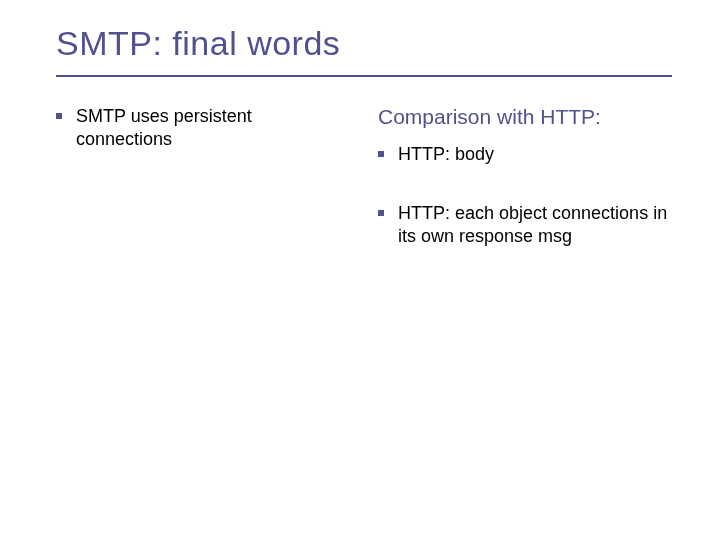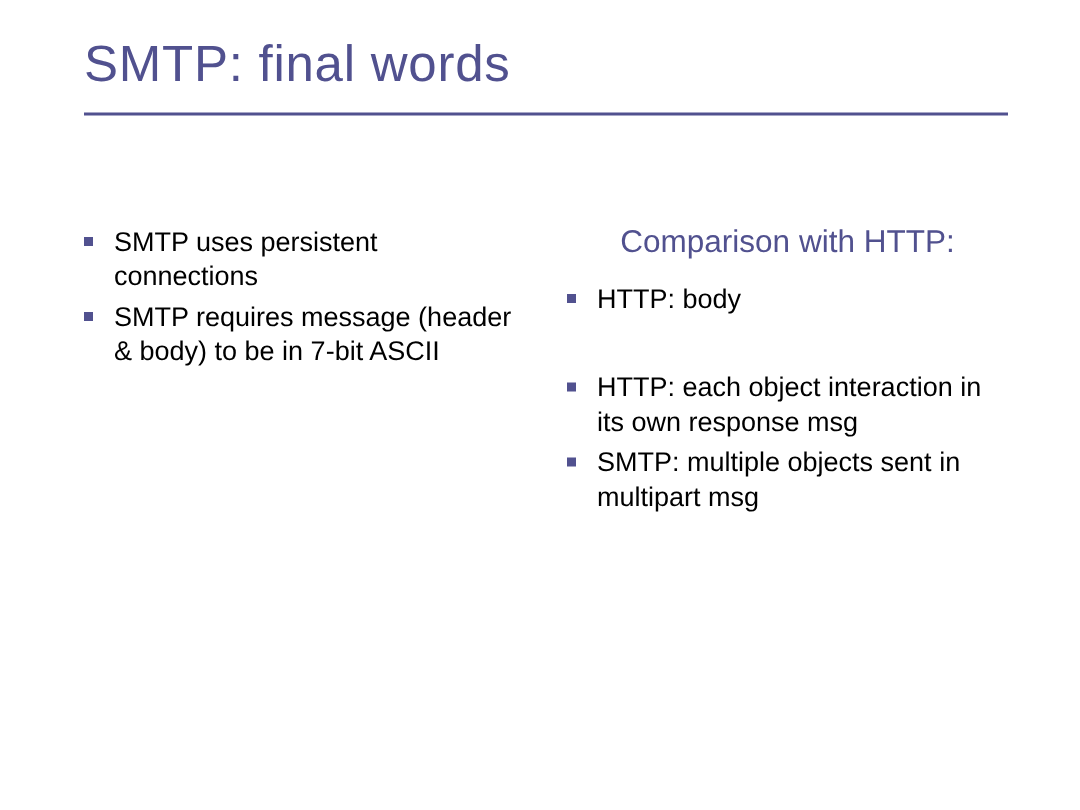--- a/index.html
+++ b/index.html
@@ -25,29 +25,27 @@
     margin-top: 4px;
     margin-bottom: 28px;
     width: 100%;
   }
   .cols {
     display: flex;
     gap: 28px;
   }
   .col {
     flex: 1;
-    margin-top: 45px;
   }
   .subhead {
     color: #51518f;
     font-size: 21px;
     font-family: Arial, sans-serif;
     margin-bottom: 14px;
     white-space: nowrap;
-    text-align: center;
   }
   ul.bullets {
     list-style: none;
   }
   ul.bullets li {
     display: flex;
     align-items: flex-start;
     margin-bottom: 4px;
   }
   ul.bullets li .sq {
@@ -74,24 +72,20 @@
   <hr class="title-rule">
 
   <div class="cols">
 
     <div class="col">
       <ul class="bullets">
         <li>
           <span class="sq"></span>
           <span class="txt">SMTP uses persistent connections</span>
         </li>
-        <li>
-          <span class="sq"></span>
-          <span class="txt">SMTP requires message (header &amp; body) to be in 7-bit ASCII</span>
-        </li>
       </ul>
     </div>
 
     <div class="col">
       <div class="subhead">Comparison with HTTP:</div>
 
       <ul class="bullets">
         <li>
           <span class="sq"></span>
           <span class="txt">HTTP: body</span>
@@ -99,23 +93,19 @@
       </ul>
 
       <div class="group-gap"></div>
 
 
       <div class="group-gap"></div>
 
       <ul class="bullets">
         <li>
           <span class="sq"></span>
-          <span class="txt">HTTP: each object interaction in its own response msg</span>
-        </li>
-        <li>
-          <span class="sq"></span>
-          <span class="txt">SMTP: multiple objects sent in multipart msg</span>
+          <span class="txt">HTTP: each object connections in its own response msg</span>
         </li>
       </ul>
     </div>
 
   </div>
 </div>
 
 </body></html>

